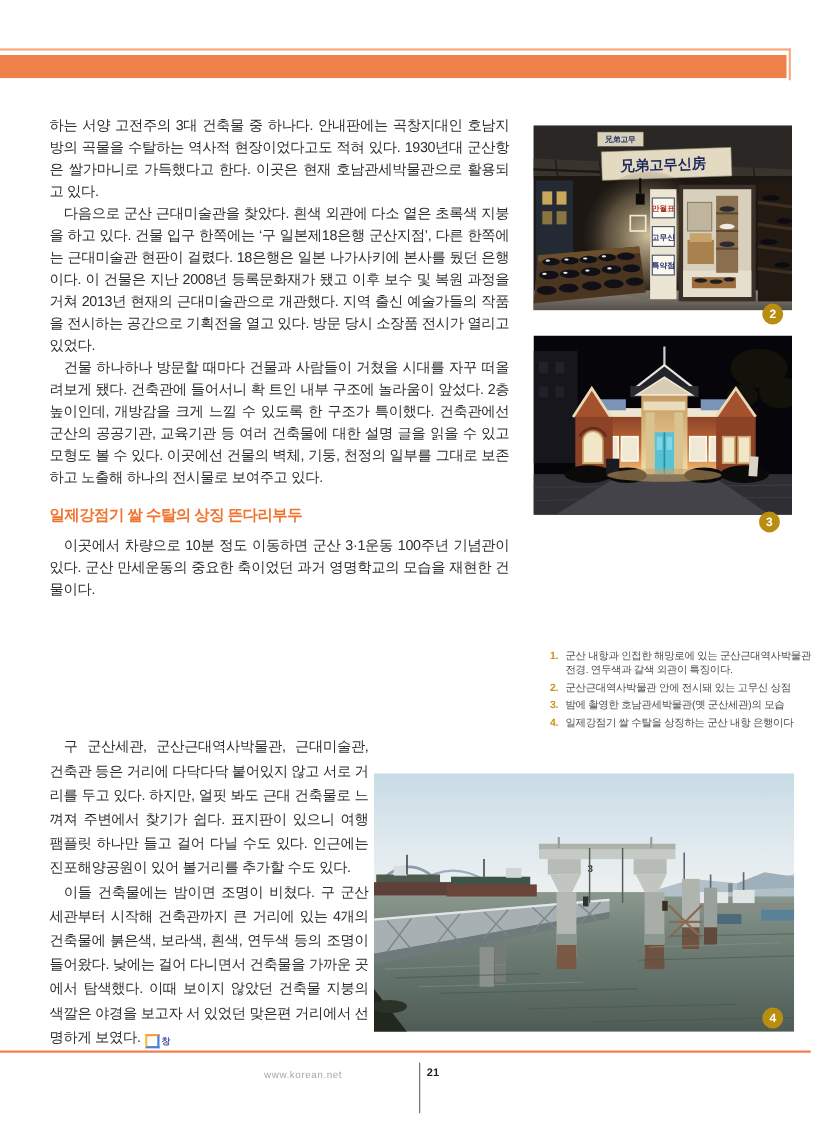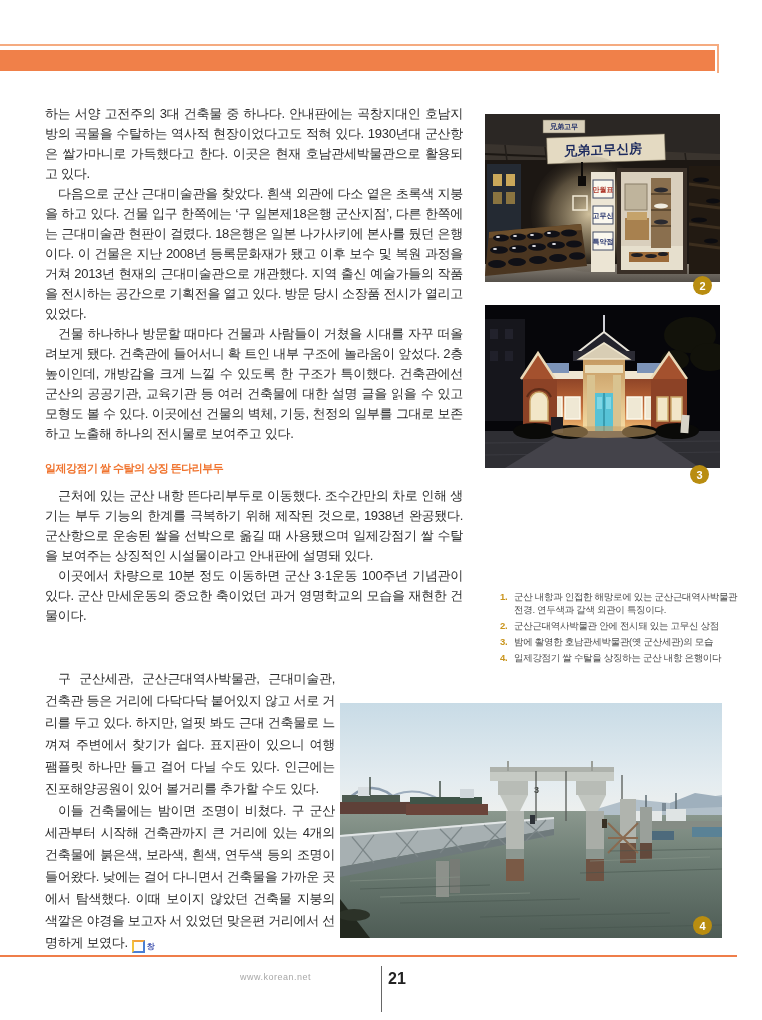--- a/index.html
+++ b/index.html
@@ -8,21 +8,21 @@
 
   
   .hdr-line { position:absolute; left:0; top:44px; width:719px; height:2px; background:#f5ab80; }
   .hdr-line-v { position:absolute; left:717px; top:44px; width:2px; height:29px; background:#f5ab80; }
   .hdr-bar { position:absolute; left:0; top:50px; width:715px; height:21px; background:#f08049; }
 
   
   .col-main { position:absolute; left:45px; top:104px; width:418px; color:#2d2d2d;
               font-size:13px; line-height:20px; text-align:justify; word-break:break-all; letter-spacing:-0.3px; }
   .col-main p.ind { text-indent:13px; }
-  .sec-head { color:#f0742f; font-weight:bold; font-size:11px; letter-spacing:-0.5px;
+  .sec-head { color:#f0742f; font-weight:bold; font-size:14px; letter-spacing:-0.5px;
               margin-top:14px; margin-bottom:8px; line-height:20px; text-align:left; text-indent:0; }
   .col-narrow { position:absolute; left:45px; top:668px; width:290px; color:#2d2d2d;
                 font-size:13px; line-height:22px; text-align:justify; word-break:break-all; letter-spacing:-0.3px; }
   .col-narrow p.ind { text-indent:13px; }
 
   .endmark { display:inline-block; width:13px; height:13px; margin-left:4px; vertical-align:-2px;
              background:#fdfdfd; border-top:2px solid #f2a23c; border-left:2px solid #f2c23c;
              border-right:2px solid #4a7fd4; border-bottom:2px solid #4a7fd4;
              font-size:8px; line-height:10px; text-align:center; color:#4455b0; font-weight:bold; }
 
@@ -43,37 +43,36 @@
            justify-content:center; z-index:5; }
   .badge2 { right:8px; bottom:-13px; }
   .badge3 { right:11px; bottom:-16px; }
   .badge4 { right:10px; bottom:3px; }
 
   
   .ftr-line { position:absolute; left:0; top:955px; width:737px; height:2px; background:#ef7e4a; }
   .ftr-site { position:absolute; left:240px; top:972px; width:135px; 
               font-size:9px; color:#a8a8a8; letter-spacing:0.5px; }
   .ftr-div { position:absolute; left:381px; top:966px; width:1px; height:46px; background:#666; }
-  .ftr-page { position:absolute; left:388px; top:970px; font-size:16px; font-weight:bold; color:#222; }
+  .ftr-page { position:absolute; left:388px; top:970px; font-size:10px; font-weight:bold; color:#222; }
 </style>
 </head>
 <body>
 
 <div class="page">
 
   <div class="hdr-line"></div>
   <div class="hdr-line-v"></div>
   <div class="hdr-bar"></div>
 
   <div class="col-main">
     <p>하는 서양 고전주의 3대 건축물 중 하나다. 안내판에는 곡창지대인 호남지방의 곡물을 수탈하는 역사적 현장이었다고도 적혀 있다. 1930년대 군산항은 쌀가마니로 가득했다고 한다. 이곳은 현재 호남관세박물관으로 활용되고 있다.</p>
     <p class="ind">다음으로 군산 근대미술관을 찾았다. 흰색 외관에 다소 옅은 초록색 지붕을 하고 있다. 건물 입구 한쪽에는 ‘구 일본제18은행 군산지점’, 다른 한쪽에는 근대미술관 현판이 걸렸다. 18은행은 일본 나가사키에 본사를 뒀던 은행이다. 이 건물은 지난 2008년 등록문화재가 됐고 이후 보수 및 복원 과정을 거쳐 2013년 현재의 근대미술관으로 개관했다. 지역 출신 예술가들의 작품을 전시하는 공간으로 기획전을 열고 있다. 방문 당시 소장품 전시가 열리고 있었다.</p>
     <p class="ind">건물 하나하나 방문할 때마다 건물과 사람들이 거쳤을 시대를 자꾸 떠올려보게 됐다. 건축관에 들어서니 확 트인 내부 구조에 놀라움이 앞섰다. 2층 높이인데, 개방감을 크게 느낄 수 있도록 한 구조가 특이했다. 건축관에선 군산의 공공기관, 교육기관 등 여러 건축물에 대한 설명 글을 읽을 수 있고 모형도 볼 수 있다. 이곳에선 건물의 벽체, 기둥, 천정의 일부를 그대로 보존하고 노출해 하나의 전시물로 보여주고 있다.</p>
     <p class="sec-head">일제강점기 쌀 수탈의 상징 뜬다리부두</p>
-    <p class="ind">근처에 있는 군산 내항 뜬다리부두로 이동했다. 조수간만의 차로 인해 생기는 부두 기능의 한계를 극복하기 위해 제작된 것으로, 1938년 완공됐다. 군산항으로 운송된 쌀을 선박으로 옮길 때 사용됐으며 일제강점기 쌀 수탈을 보여주는 상징적인 시설물이라고 안내판에 설명돼 있다.</p>
     <p class="ind">이곳에서 차량으로 10분 정도 이동하면 군산 3·1운동 100주년 기념관이 있다. 군산 만세운동의 중요한 축이었던 과거 영명학교의 모습을 재현한 건물이다.</p>
   </div>
 
   <div class="col-narrow">
     <p class="ind">구 군산세관, 군산근대역사박물관, 근대미술관, 건축관 등은 거리에 다닥다닥 붙어있지 않고 서로 거리를 두고 있다. 하지만, 얼핏 봐도 근대 건축물로 느껴져 주변에서 찾기가 쉽다. 표지판이 있으니 여행 팸플릿 하나만 들고 걸어 다닐 수도 있다. 인근에는 진포해양공원이 있어 볼거리를 추가할 수도 있다.</p>
     <p class="ind"><span>이들 건축물에는 밤이면 조명이 비쳤다. 구 군산세관부터 시작해 건축관까지 큰 거리에 있는 4개의 건축물에 붉은색, 보라색, 흰색, 연두색 등의 조명이 들어왔다. 낮에는 걸어 다니면서 건축물을 가까운 곳에서 탐색했다. 이때 보이지 않았던 건축물 지붕의 색깔은 야경을 보고자 서 있었던 맞은편 거리에서 선명하게 보였다.</span><span class="endmark">창</span></p>
   </div>
 
   <figure class="photo photo2">
     <svg width="235" height="168" viewBox="0 0 235 168">

